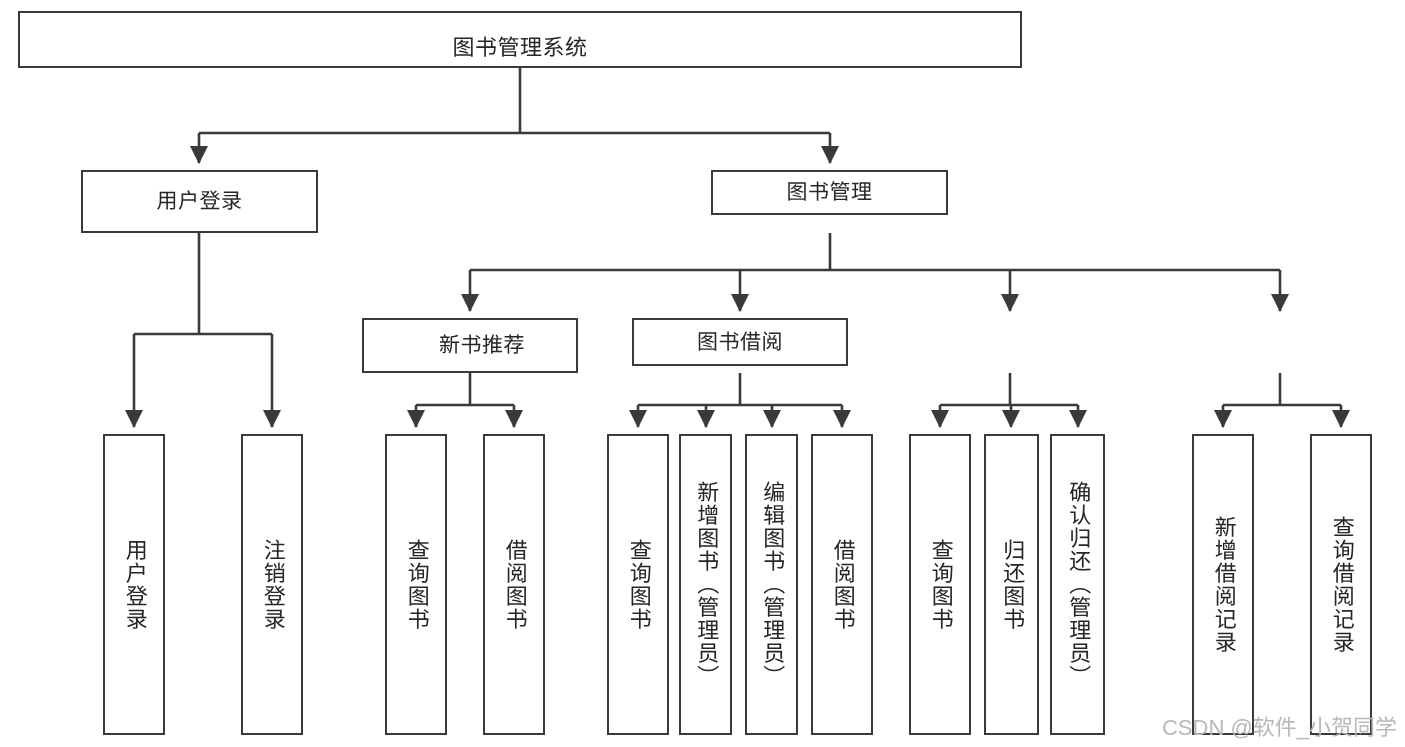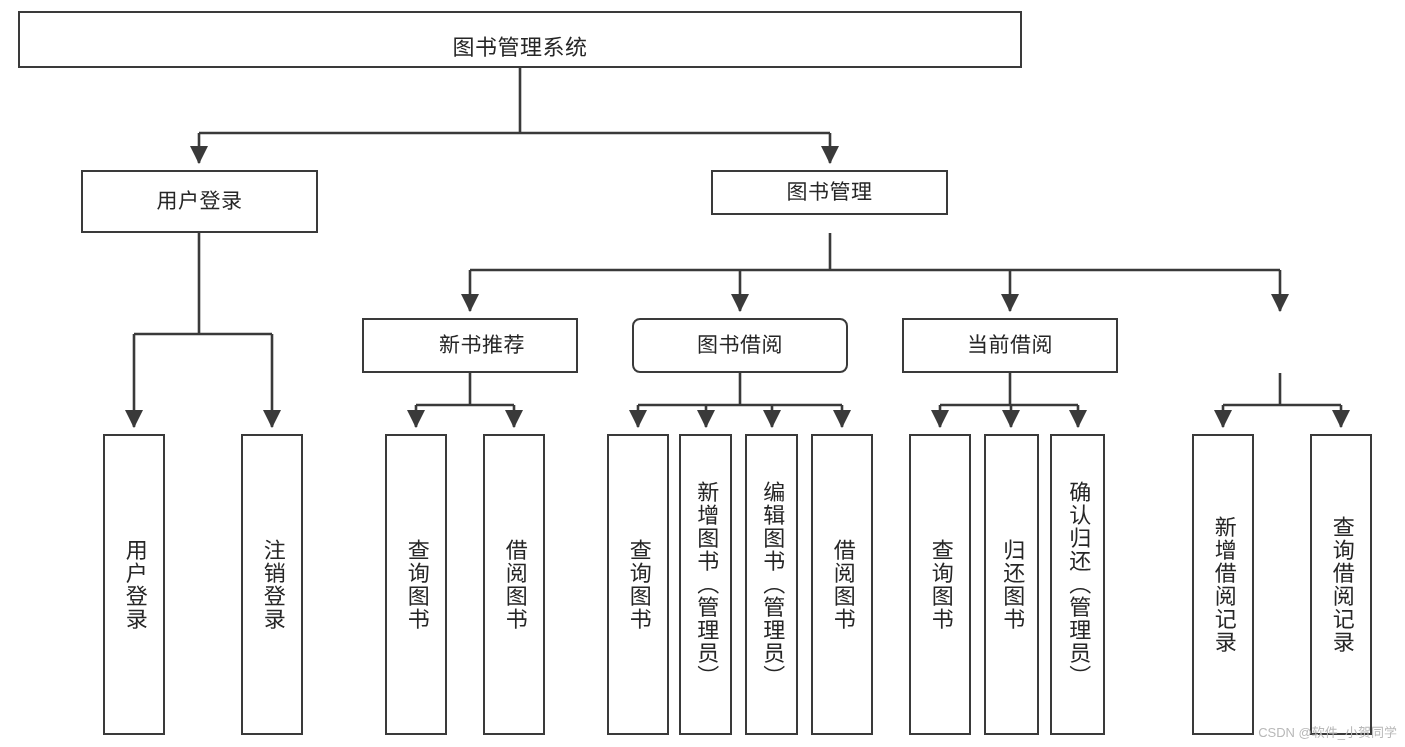--- a/index.html
+++ b/index.html
@@ -63,21 +63,21 @@
     text-orientation: upright;
     font-size: 22px;
     line-height: 1.06;
     letter-spacing: 1px;
     max-height: 100%;
   }
   .watermark {
     position: absolute;
     right: 8px;
     bottom: 6px;
-    font-size: 13px;
+    font-size: 22px;
     color: #b9b9b9;
     z-index: 5;
     white-space: nowrap;
     font-family: "Liberation Sans", "DejaVu Sans", sans-serif;
     text-align: center;
   }
 </style>
 </head>
 <body>
 
@@ -140,25 +140,22 @@
   <div class="node h" style="left: 81px; top: 170px; width: 237px; height: 63px; border-color: rgb(58, 58, 58); color: rgb(38, 38, 38);">
     <span class="label">用户登录</span>
   </div>
   <div class="node h" style="left: 711px; top: 170px; width: 237px; height: 45px; border-color: rgb(58, 58, 58); color: rgb(38, 38, 38);">
     <span class="label">图书管理</span>
   </div>
 
   <div class="node h" style="left: 362px; top: 318px; width: 216px; height: 55px; border-color: rgb(58, 58, 58); color: rgb(38, 38, 38); padding-left: 24px;">
     <span class="label">新书推荐</span>
   </div>
-  <div class="node h" style="left: 632px; top: 318px; width: 216px; height: 55px; border-color: rgb(58, 58, 58); color: rgb(38, 38, 38); border-radius: 8px;">
+  <div class="node h" style="left: 632px; top: 318px; width: 216px; height: 48px; border-color: rgb(58, 58, 58); color: rgb(38, 38, 38);">
     <span class="label">图书借阅</span>
-  </div>
-  <div class="node h" style="left: 902px; top: 318px; width: 216px; height: 55px; border-color: rgb(58, 58, 58); color: rgb(38, 38, 38);">
-    <span class="label">当前借阅</span>
   </div>
 
   <div class="node v" style="left: 103px; top: 434px; width: 62px; height: 301px; border-color: rgb(58, 58, 58); color: rgb(38, 38, 38);">
     <span class="label">用户登录</span>
   </div>
   <div class="node v" style="left: 241px; top: 434px; width: 62px; height: 301px; border-color: rgb(58, 58, 58); color: rgb(38, 38, 38);">
     <span class="label">注销登录</span>
   </div>
   <div class="node v" style="left: 385px; top: 434px; width: 62px; height: 301px; border-color: rgb(58, 58, 58); color: rgb(38, 38, 38);">
     <span class="label">查询图书</span>

